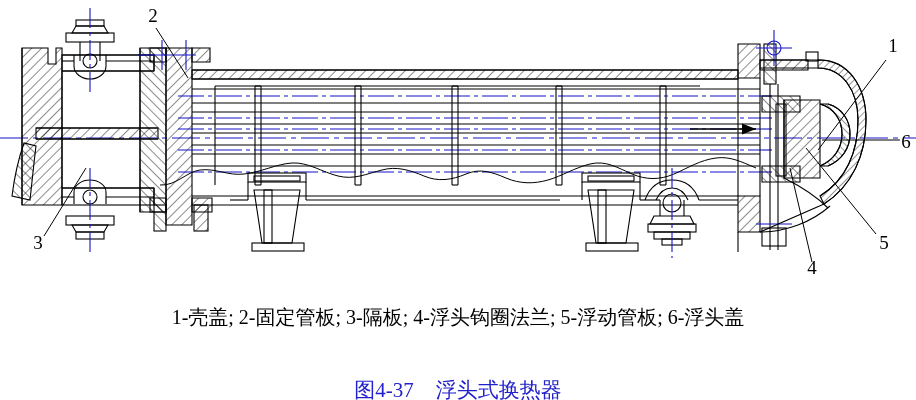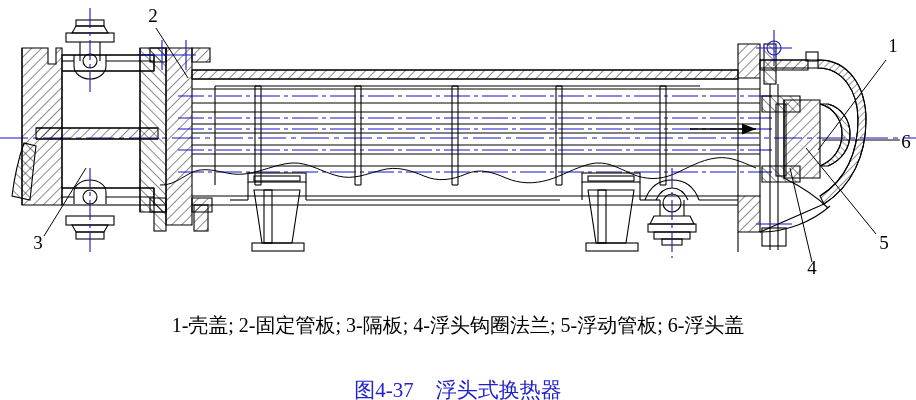--- a/index.html
+++ b/index.html
@@ -23,21 +23,21 @@
   svg#drawing {
     position: absolute;
     left: 0; top: 0;
     width: 916px;
     height: 400px;
     display: block;
   }
   .legend-line {
     position: absolute;
     left: 0;
-    top: 312px;
+    top: 304px;
     width: 916px;
     text-align: center;
     font-size: 20px;
     color: #000000;
     letter-spacing: 0px;
     white-space: nowrap;
     font-family: "Liberation Serif", "DejaVu Serif", serif;
   }
   .caption-line {
     position: absolute;

